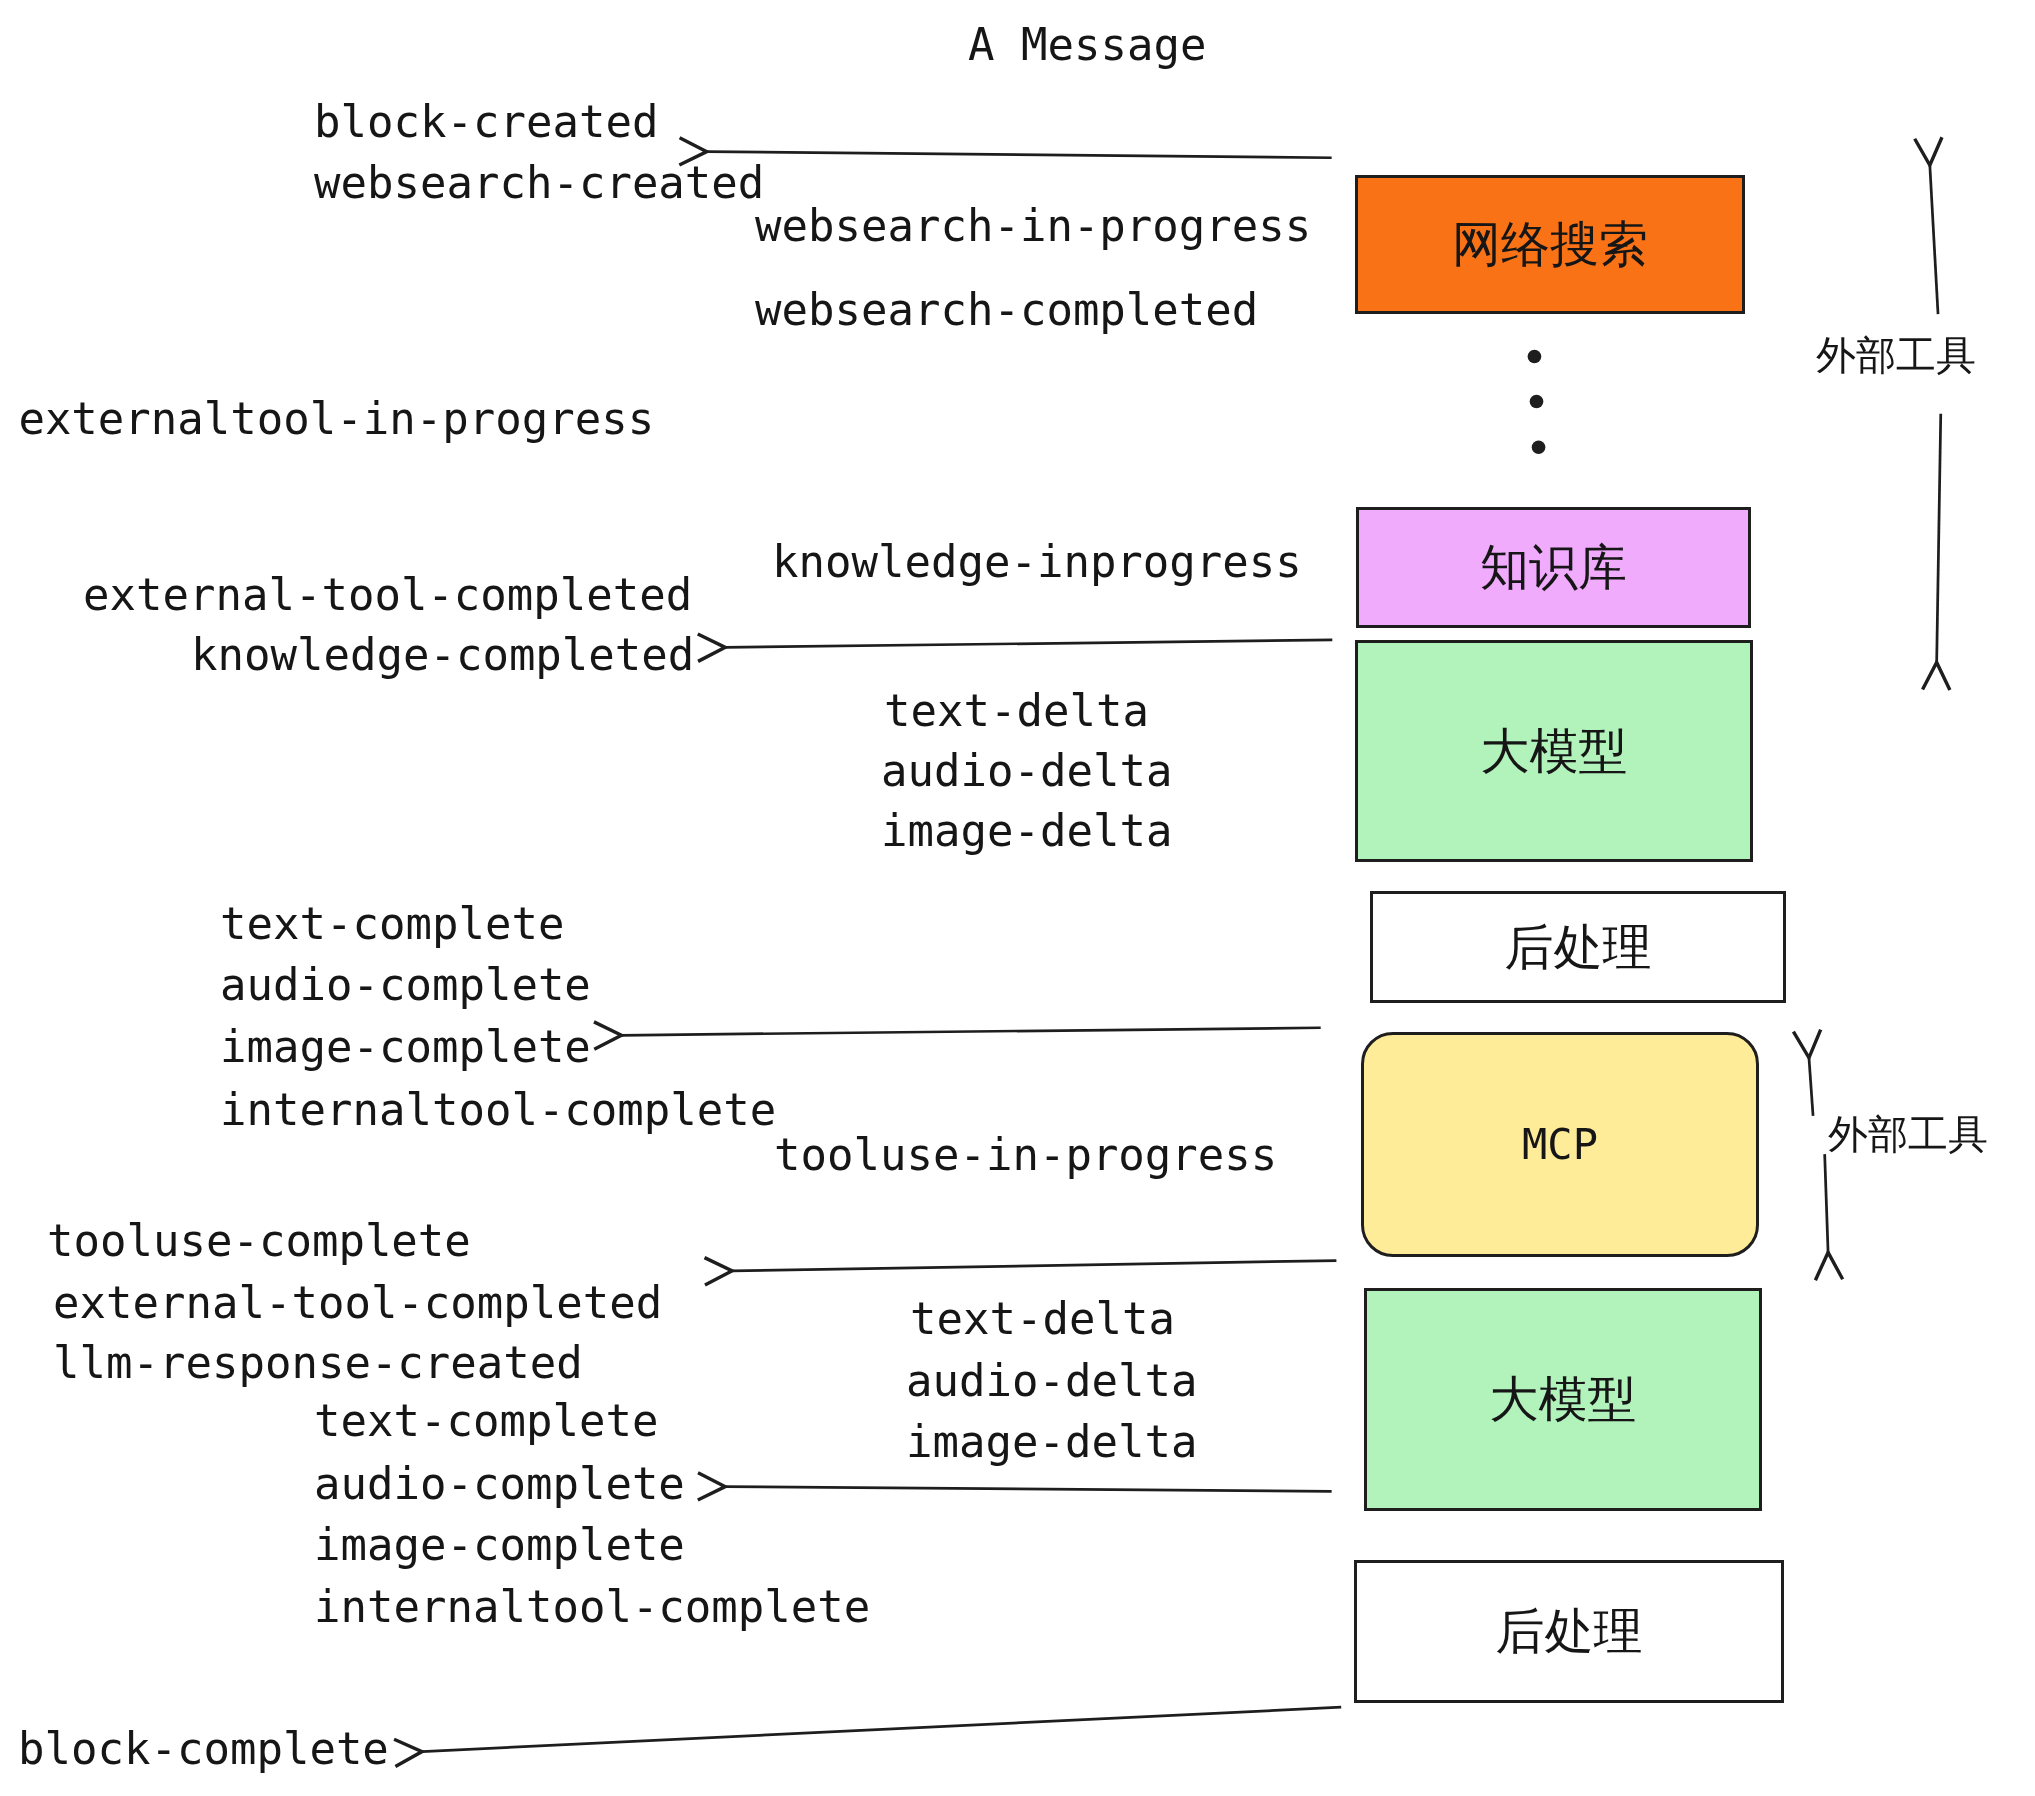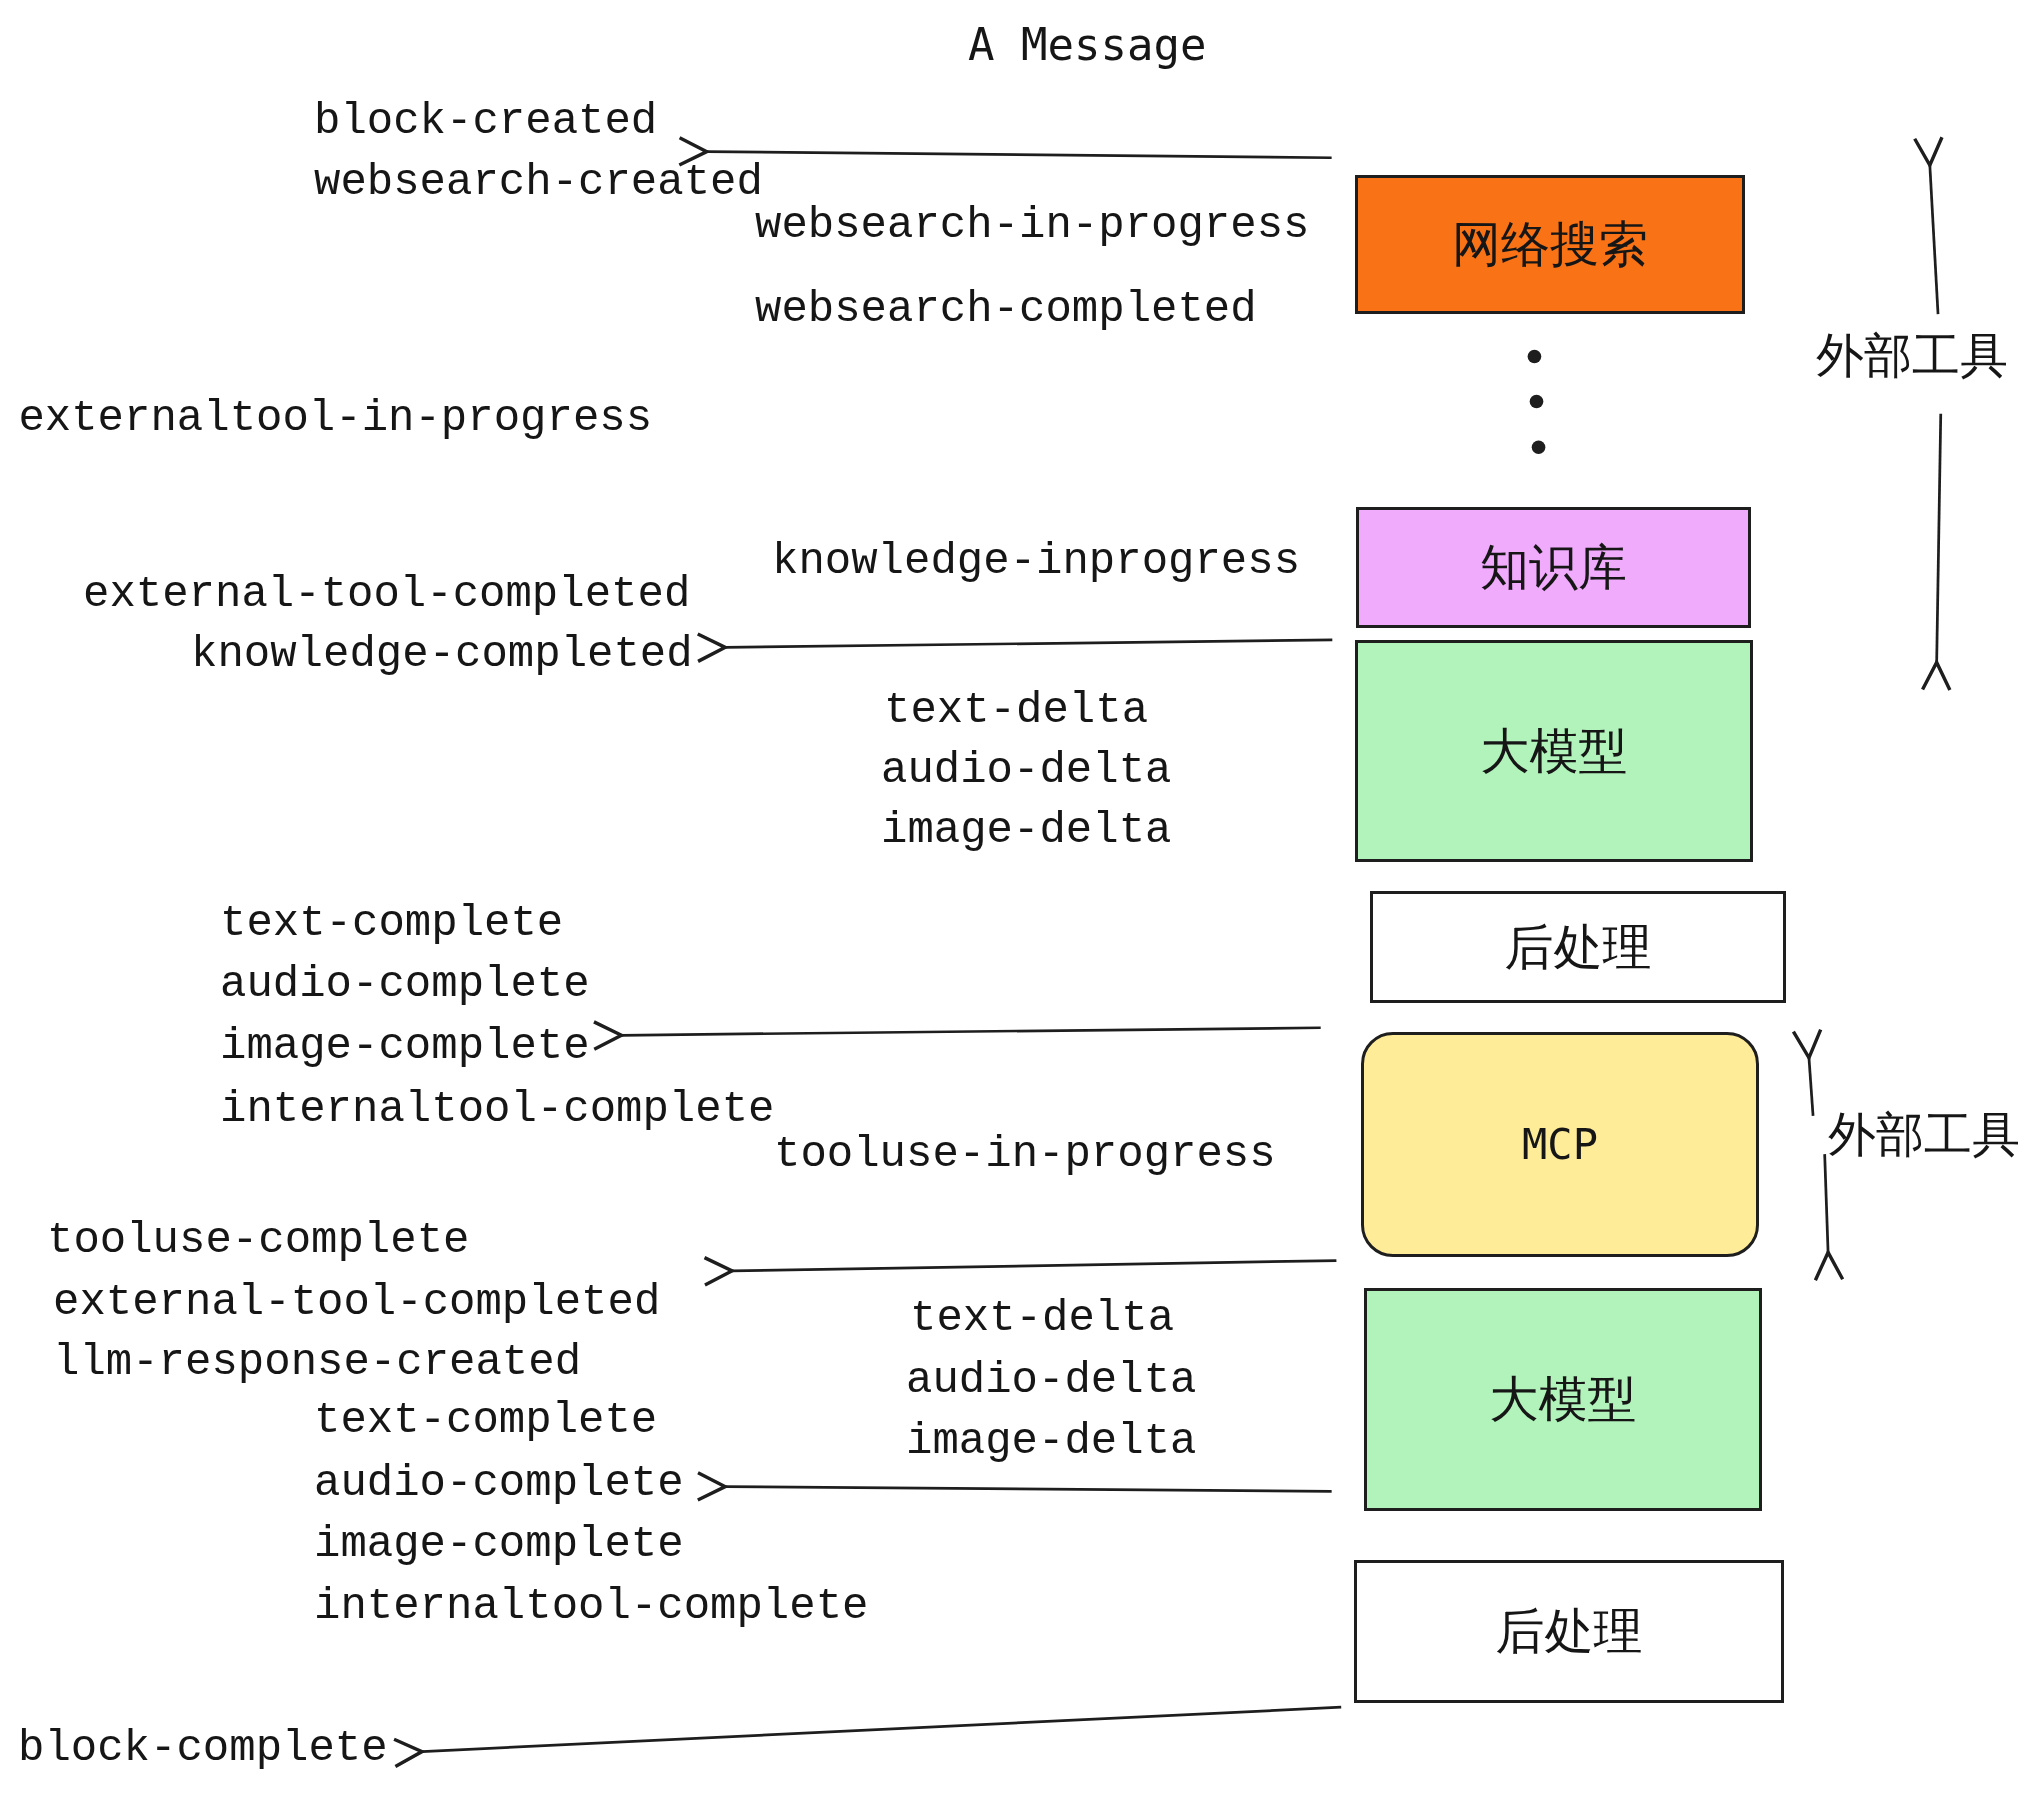--- a/index.html
+++ b/index.html
@@ -20,21 +20,20 @@
   svg.layer{position:absolute;left:0;top:0;width:2035px;height:1796px;}
   svg.layer line, svg.layer polyline{stroke:var(--stroke);fill:none;}
   svg.layer circle{fill:var(--stroke);}
 
   .evt{
     position:absolute;
     font-size:44px;
     line-height:49px;
     white-space:nowrap;
     letter-spacing:0px;
-    font-family:Liberation Mono, monospace;
   }
   .title{
     position:absolute;
     font-size:44px;
     line-height:44px;
     white-space:nowrap;
   }
   .box{
     position:absolute;
     border:3.4px solid var(--stroke);
@@ -46,22 +45,22 @@
     font-size:49px;
     line-height:1;
     color:var(--text);
   }
   .box .lbl.mono{
     font-family:"DejaVu Sans Mono", monospace;
     font-size:42px;
   }
   .ann{
     position:absolute;
-    font-family:Liberation Mono, monospace;
-    font-size:48px;
+    font-family:Liberation Sans, sans-serif;
+    font-size:40px;
     line-height:1;
     white-space:nowrap;
     color:var(--text);
   }
 </style>
 </head>
 <body>
 
 <div class="canvas">
 

